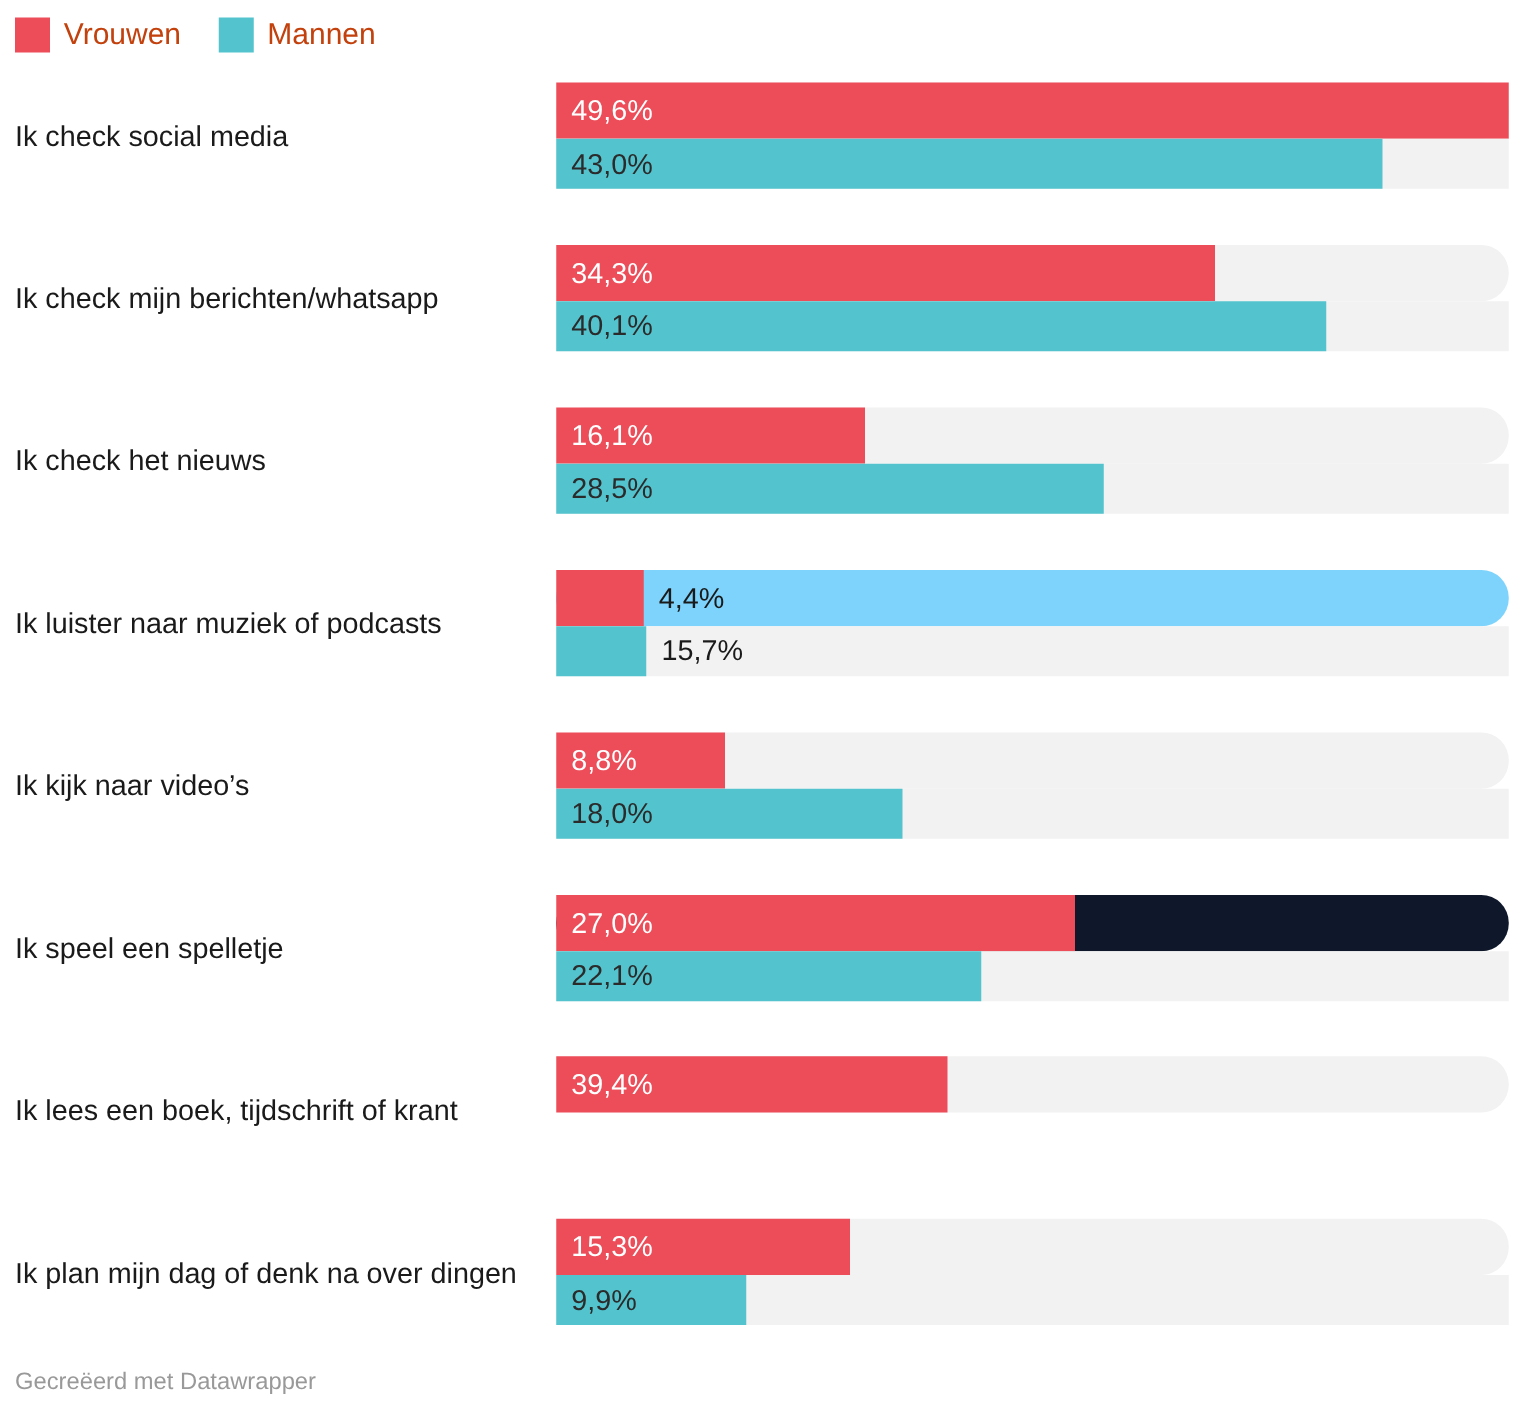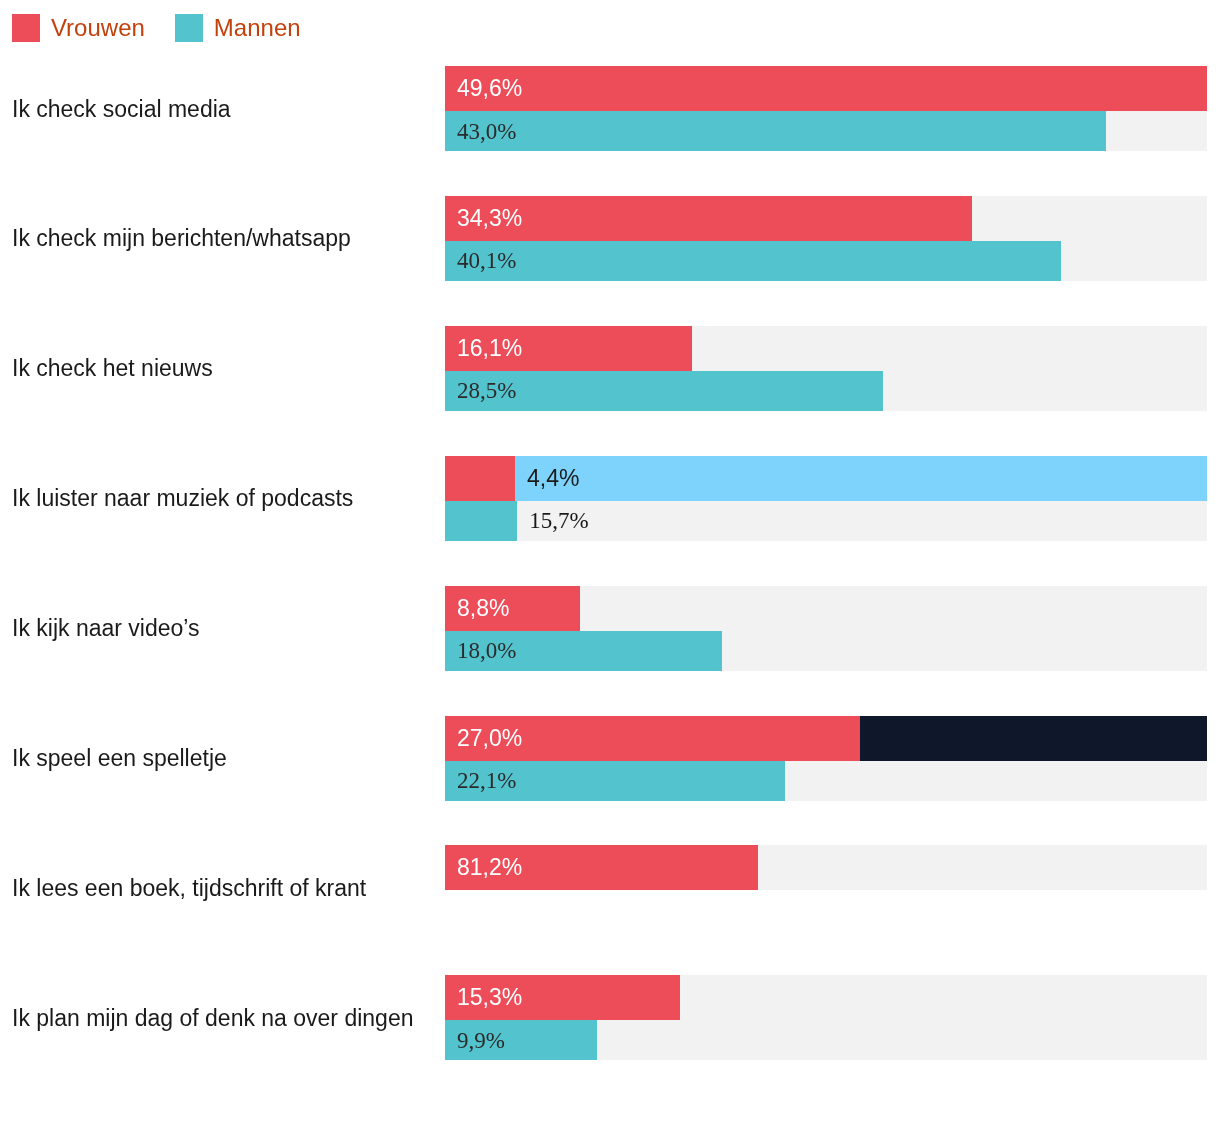--- a/index.html
+++ b/index.html
@@ -70,22 +70,22 @@
     position: absolute;
     left: 445px;
     width: 762px;
   }
   .track {
     position: relative;
     width: 762px;
     background: #f2f2f2;
     overflow: visible;
   }
-  .track.red   { height: 45px; }
-  .track.teal  { height: 40px; font-family: Liberation Serif, serif; }
+  .track.red   { height: 45px; border-radius: 22px; }
+  .track.teal  { height: 40px; }
   .bar {
     position: absolute;
     left: 0;
     top: 0;
     height: 100%;
   }
   .bar.red  { background: #ec4d59; }
   .bar.teal { background: #53c3cd; }
   .bar-value {
     position: absolute;
@@ -213,32 +213,33 @@
             <div class="bar teal" style="width: 339.52px; background: rgb(83, 195, 205);"></div>
             <span class="bar-value inside-teal">22,1%</span>
           </div>
         </div>
       </div>
       <div class="group" style="top: 845.4px; height: 85px;">
         <div class="group-label" style="top: 28.5px;">Ik lees een boek, tijdschrift of krant</div>
         <div class="bars">
           <div class="track red" style="background: rgb(242, 242, 242);">
             <div class="bar red" style="width: 313.403px; background: rgb(236, 77, 89);"></div>
-            <span class="bar-value inside-red">81,2%</span>
+            <span class="bar-value inside-red">39,4%</span>
           </div>
         </div>
       </div>
       <div class="group" style="top: 975.3px; height: 85px; padding-left: 47px;">
         <div class="group-label" style="top: 28.5px;">Ik plan mijn dag of denk na over dingen</div>
         <div class="bars">
           <div class="track red" style="background: rgb(242, 242, 242);">
             <div class="bar red" style="width: 235.052px; background: rgb(236, 77, 89);"></div>
             <span class="bar-value inside-red">15,3%</span>
           </div>
           <div class="track teal" style="background: rgb(242, 242, 242);">
             <div class="bar teal" style="width: 152.093px; background: rgb(83, 195, 205);"></div>
             <span class="bar-value inside-teal">9,9%</span>
           </div>
         </div>
       </div>
     </div>
 
+  <div id="footer">Gecreëerd met Datawrapper</div>
 </div>
 
 </body></html>

